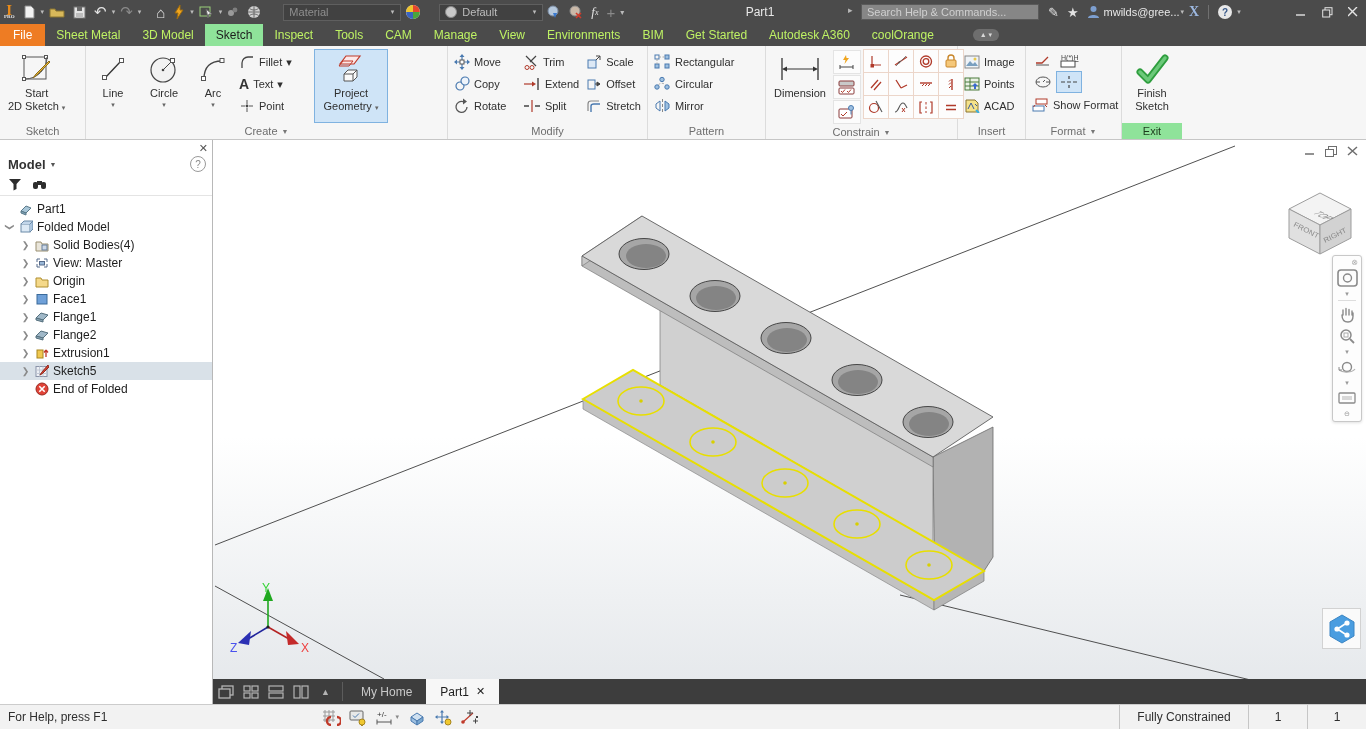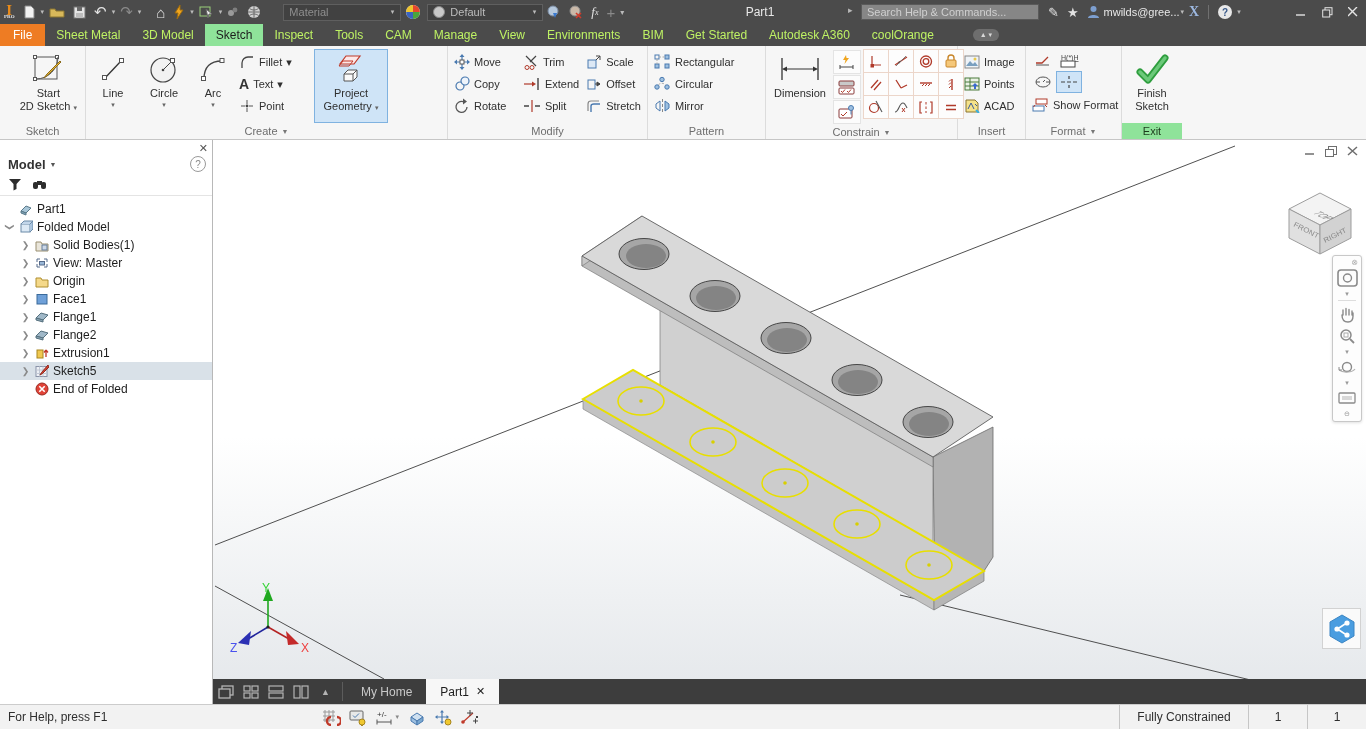--- a/index.html
+++ b/index.html
@@ -144,21 +144,21 @@
   </div>
   <span class="qic">
       <svg width="16" height="16">
         <circle cx="8" cy="8" r="7" fill="#e8e8e8"></circle>
         <path d="M8 8 L8 1 A7 7 0 0 1 14.9 8 Z" fill="#e6482e"></path>
         <path d="M8 8 L14.9 8 A7 7 0 0 1 8 15 Z" fill="#4aa53c"></path>
         <path d="M8 8 L8 15 A7 7 0 0 1 1.1 8 Z" fill="#3a63c0"></path>
         <path d="M8 8 L1.1 8 A7 7 0 0 1 8 1 Z" fill="#f0c52e"></path>
       </svg>
     </span>
-  <div class="ddl" style="width:116px;margin-left:2px;color:#bdbdbd">
+  <div class="ddl" style="width:104px;margin-left:14px;color:#bdbdbd">
     <span style="display:flex;align-items:center;gap:5px">
         <svg width="12" height="12">
           <circle cx="6" cy="6" r="5.5" fill="#c9c9c9" stroke="#8a8a8a"></circle>
         </svg>
         <span>Default</span>
       </span>
       <span class="qdd">▾</span>
   </div>
   <span class="qic">
       <svg width="14" height="14">
@@ -232,21 +232,21 @@
   <span class="rtab">BIM</span>
   <span class="rtab">Get Started</span>
   <span class="rtab">Autodesk A360</span>
   <span class="rtab">coolOrange</span>
   <span class="collapsepill">▲ ▾</span>
 </div>
 
 <div id="ribbon" class="abs">
 
   <div class="panel" style="width:86px">
-    <div class="pc" style="justify-content:flex-end">
+    <div class="pc" style="justify-content:flex-start">
       <div class="lbtn">
         <span class="bic">
             <svg width="34" height="34">
               <rect x="4" y="5" width="22" height="22" fill="none" stroke="#555"></rect>
               <rect x="2.5" y="3.5" width="3" height="3" fill="#fff" stroke="#555"></rect>
               <rect x="24.5" y="3.5" width="3" height="3" fill="#fff" stroke="#555"></rect>
               <rect x="2.5" y="25.5" width="3" height="3" fill="#fff" stroke="#555"></rect>
               <path d="M5 27 A22 22 0 0 0 27 5" fill="none" stroke="#555"></path>
               <path d="M29 9 L16 22 l-3 4 4-3 13-13 z" fill="#e8b93a" stroke="#8a6a1a"></path>
             </svg>
@@ -709,21 +709,21 @@
       <span>Folded Model</span>
     </div>
     <div class="trow" style="padding-left:20px">
       <span class="texp">❯</span>
       <span class="ticon">
           <svg width="14" height="14">
             <path d="M1 4 h5 l1 2 h6 v7 h-12 z" fill="#e9e5da" stroke="#9a8f70"></path>
             <rect x="7" y="7" width="5" height="5" fill="#ccd8e8" stroke="#667e9a"></rect>
           </svg>
         </span>
-      <span>Solid Bodies(1)</span>
+      <span>Solid Bodies(4)</span>
     </div>
     <div class="trow" style="padding-left:20px">
       <span class="texp">❯</span>
       <span class="ticon">
           <svg width="14" height="14">
             <path d="M2 3 h3 M2 3 v3 M12 3 h-3 M12 3 v3 M2 11 h3 M2 11 v-3 M12 11 h-3 M12 11 v-3" stroke="#556a8a" fill="none"></path>
             <rect x="4.5" y="5.5" width="5" height="3.5" fill="#9ab8d8" stroke="#556a8a"></rect>
           </svg>
         </span>
       <span>View: Master</span>

